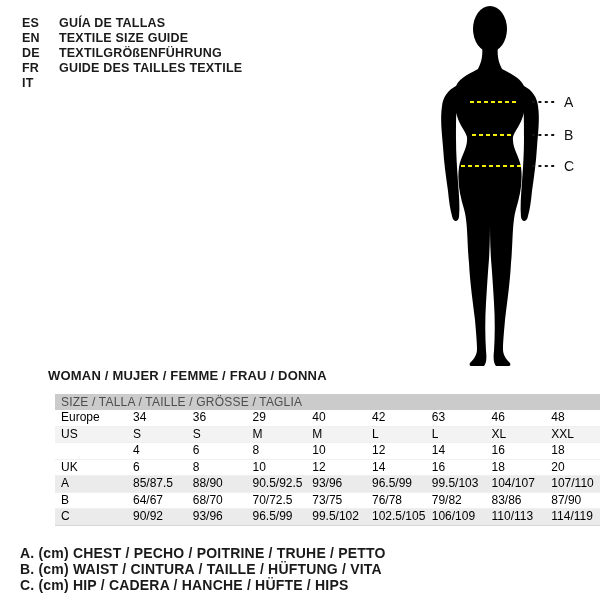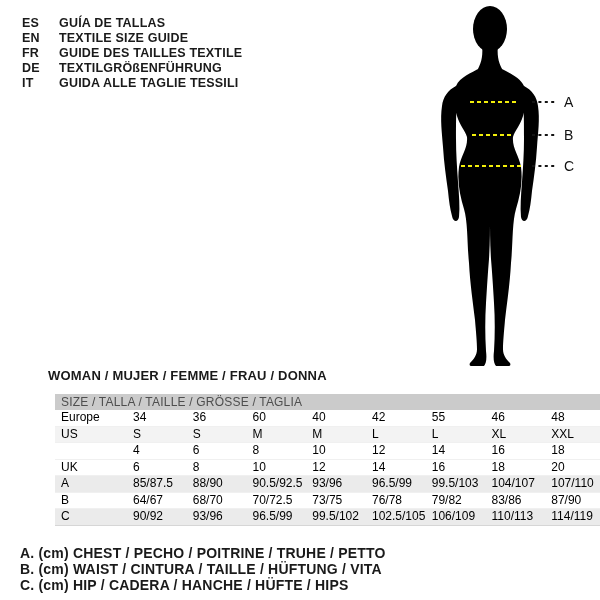--- a/index.html
+++ b/index.html
@@ -41,30 +41,29 @@
   <div class="lang-block">
     <div class="lang-row">
       <span class="lang-code">ES</span>
       <span class="lang-title">GUÍA DE TALLAS</span>
     </div>
     <div class="lang-row">
       <span class="lang-code">EN</span>
       <span class="lang-title">TEXTILE SIZE GUIDE</span>
     </div>
     <div class="lang-row">
+      <span class="lang-code">DE</span>
+      <span class="lang-title">TEXTILGRÖßENFÜHRUNG</span>
+    </div>
+    <div class="lang-row">
       <span class="lang-code">FR</span>
       <span class="lang-title">GUIDE DES TAILLES TEXTILE</span>
     </div>
     <div class="lang-row">
-      <span class="lang-code">DE</span>
-      <span class="lang-title">TEXTILGRÖßENFÜHRUNG</span>
-    </div>
-    <div class="lang-row">
       <span class="lang-code">IT</span>
-      <span class="lang-title">GUIDA ALLE TAGLIE TESSILI</span>
     </div>
   </div>
 
   <div class="figure">
     <svg viewBox="0 0 200 370">
 
       <ellipse cx="97" cy="26" rx="17" ry="23" fill="#000000"></ellipse>
 
       <path fill="#000000" d="M89,40 C90,52 89,58 85,66 L109,66 C105,58 104,52 105,40 Z"></path>
 
@@ -103,24 +102,24 @@
 
   <div class="section-title">WOMAN / MUJER / FEMME / FRAU / DONNA</div>
 
   <div class="size-table">
     <div class="thead">SIZE / TALLA / TAILLE / GRÖSSE / TAGLIA</div>
 
     <div class="trow">
       <div class="tlabel">Europe</div>
       <div class="tcell">34</div>
       <div class="tcell">36</div>
-      <div class="tcell">60</div>
+      <div class="tcell">29</div>
       <div class="tcell">40</div>
       <div class="tcell">42</div>
-      <div class="tcell">55</div>
+      <div class="tcell">63</div>
       <div class="tcell">46</div>
       <div class="tcell">48</div>
     </div>
 
     <div class="trow stripe-light">
       <div class="tlabel">US</div>
       <div class="tcell">S</div>
       <div class="tcell">S</div>
       <div class="tcell">M</div>
       <div class="tcell">M</div>

